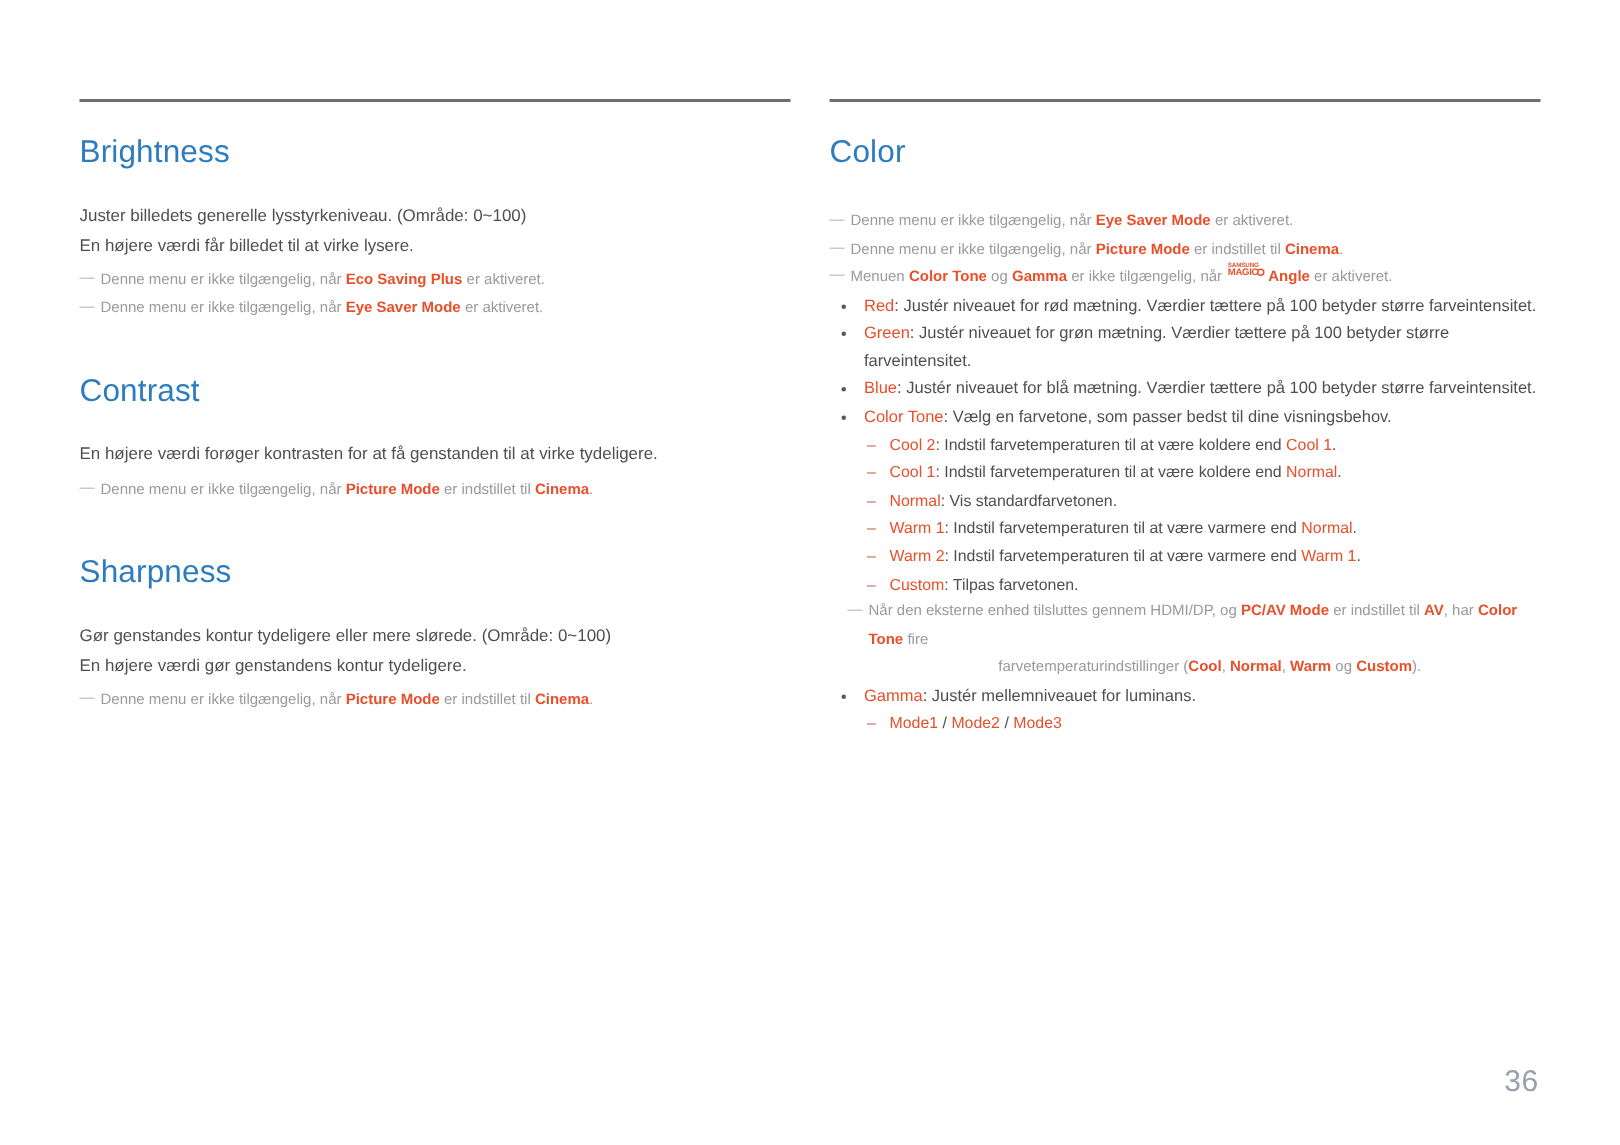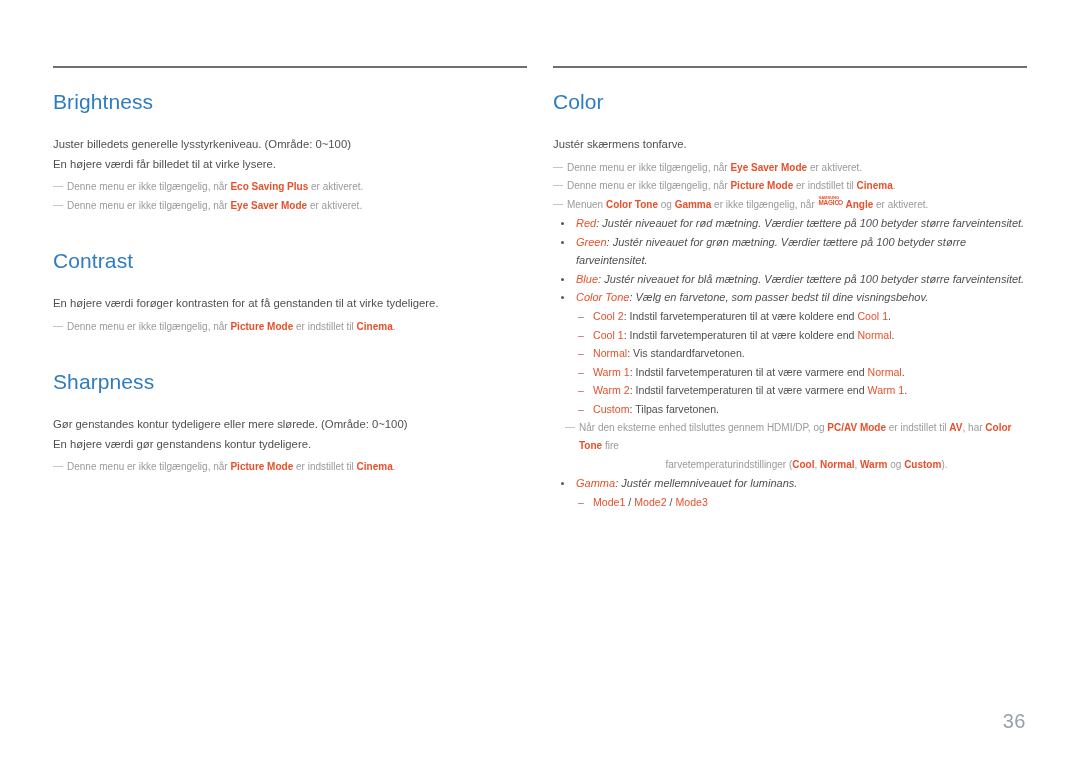--- a/index.html
+++ b/index.html
@@ -93,21 +93,20 @@
     margin: 0;
     padding: 0;
   }
   ul.bullets > li.bullet {
     position: relative;
     font-size: 11px;
     line-height: 18.6px;
     color: #4f4f4f;
     padding-left: 23px;
     margin: 0;
-    font-style: italic;
   }
   ul.bullets > li.bullet > .dot {
     position: absolute;
     left: 8px;
     top: 0;
     width: 3px;
     height: 3px;
     border-radius: 50%;
     background: #59595b;
     margin-top: 8px;
@@ -230,21 +229,20 @@
           <span class="dash">—</span><span>Denne menu er ikke tilgængelig, når </span><span class="hl">Picture Mode</span><span> er indstillet til </span><span class="hl">Cinema</span><span>.</span>
         </p>
       </div>
     </div>
 
     <div class="column">
       <div class="rule"></div>
 
       <div class="sect">
         <h2 class="section-title">Color</h2>
-        <p class="body-line">Justér skærmens tonfarve.</p>
         <div class="spacer-sm"></div>
 
         <p class="note">
           <span class="dash">—</span><span>Denne menu er ikke tilgængelig, når </span><span class="hl">Eye Saver Mode</span><span> er aktiveret.</span>
         </p>
 
         <p class="note">
           <span class="dash">—</span><span>Denne menu er ikke tilgængelig, når </span><span class="hl">Picture Mode</span><span> er indstillet til </span><span class="hl">Cinema</span><span>.</span>
         </p>
 

